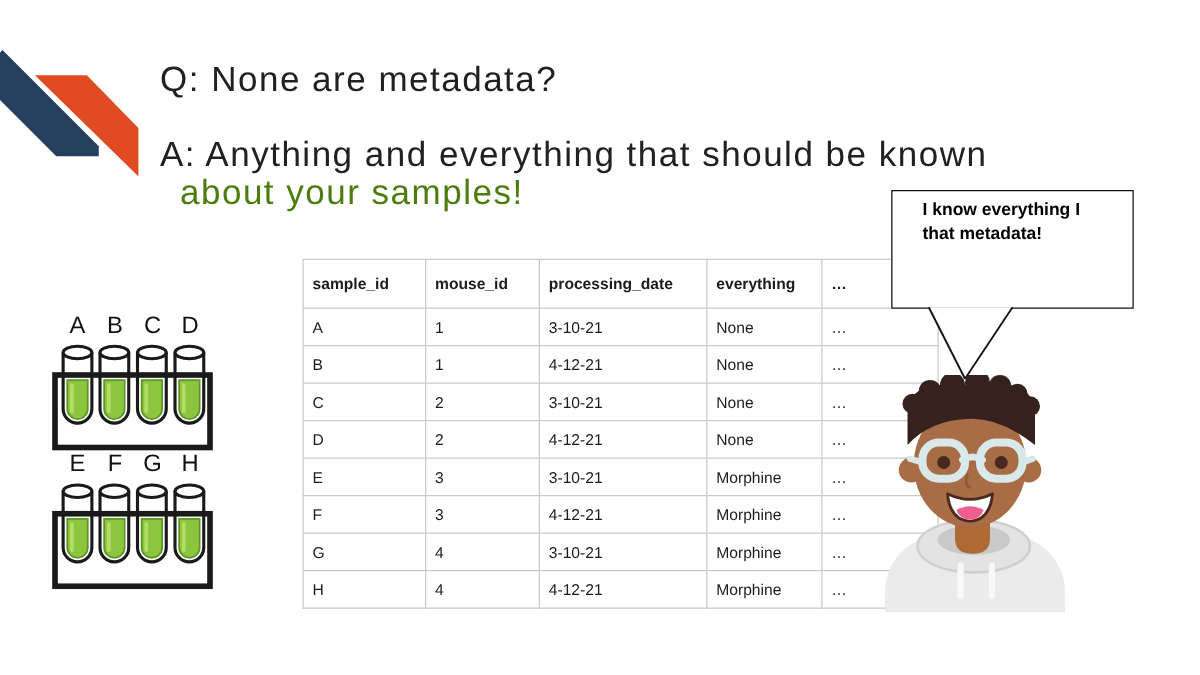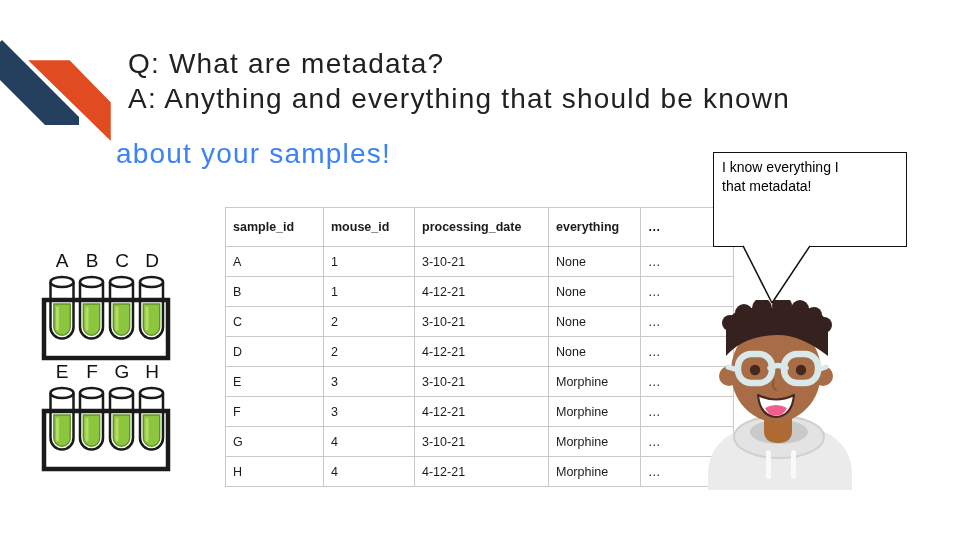--- a/index.html
+++ b/index.html
@@ -5,61 +5,61 @@
   html,body{margin:0;padding:0;background:#fff;}
   .slide{
     position:relative;width:960px;height:540px;background:#ffffff;overflow:hidden;
     font-family:"Liberation Sans",sans-serif;color:#212121;
   }
   
   .corner-svg{position:absolute;left:0;top:0;}
   
   .title-q{position:absolute;left:128px;top:48px;font-size:28px;font-weight:400;
     letter-spacing:1.2px;color:#212121;white-space:nowrap;}
-  .title-a1{position:absolute;left:128px;top:83px;font-size:28px;font-weight:400;
+  .title-a1{position:absolute;left:128px;top:108px;font-size:28px;font-weight:400;
     letter-spacing:1.2px;color:#212121;white-space:nowrap;}
-  .title-a2{position:absolute;left:116px;top:138px;font-size:28px;font-weight:400;
-    letter-spacing:1.2px;color:#3b82f6;white-space:nowrap;}
+  .title-a2{position:absolute;left:144px;top:138px;font-size:28px;font-weight:400;
+    letter-spacing:1.2px;color:#4d7c0f;white-space:nowrap;}
   
   .rack-labels{position:absolute;width:132px;height:22px;}
   .rack-labels span{position:absolute;width:24px;text-align:center;font-size:19px;
     line-height:22px;color:#111;}
   .rack1-labels{left:40px;top:250px;}
   .rack2-labels{left:40px;top:361px;}
   .lbl0{left:10px;} .lbl1{left:40px;} .lbl2{left:70px;} .lbl3{left:100px;}
   .rack-svg{position:absolute;left:40px;}
   .rack1-svg{top:272px;}
   .rack2-svg{top:383px;}
   
-  .meta-table{position:absolute;left:225px;top:207px;border-collapse:collapse;
+  .meta-table{position:absolute;left:242px;top:207px;border-collapse:collapse;
     table-layout:fixed;font-size:12.5px;color:#1c1c1c;}
   .meta-table th,.meta-table td{border:1px solid #c9c9c9;padding:0 7px;
     text-align:left;vertical-align:middle;overflow:hidden;white-space:nowrap;}
   .meta-table th{font-weight:bold;height:38px;}
   .meta-table td{font-weight:normal;height:29px;}
   .cw0{width:83px;} .cw1{width:76px;} .cw2{width:119px;} .cw3{width:77px;} .cw4{width:78px;}
   
   .bubble{position:absolute;left:713px;top:152px;width:194px;height:95px;
     box-sizing:border-box;border:1.5px solid #111;background:#fff;
-    padding:5px 8px;font-size:14px;line-height:19px;color:#000;}
+    padding:5px 24px;font-size:14px;line-height:19px;color:#000;font-weight:bold;}
   .bubble-pointer{position:absolute;left:735px;top:245px;}
   
   .avatar-svg{position:absolute;left:700px;top:300px;}
 </style>
 </head>
 <body>
 
 <div class="slide">
 
   <svg class="corner-svg" width="120" height="150" viewBox="0 0 120 150">
     <polygon points="2,40 0,42 0,80 45,125 79,125 79,117" fill="#24405E"></polygon>
     <polygon points="25,59 70,59 112,102 112,144" fill="#E04B22" stroke="#ffffff" stroke-width="2.5" stroke-linejoin="miter"></polygon>
   </svg>
 
-  <div class="title-q">Q: What are metadata?</div>
+  <div class="title-q">Q: None are metadata?</div>
   <div class="title-a1">A: Anything and everything that should be known</div>
   <div class="title-a2">about your samples!</div>
 
   <div class="rack-labels rack1-labels">
     <span class="lbl0">A</span>
     <span class="lbl1">B</span>
     <span class="lbl2">C</span>
     <span class="lbl3">D</span>
   </div>
 

